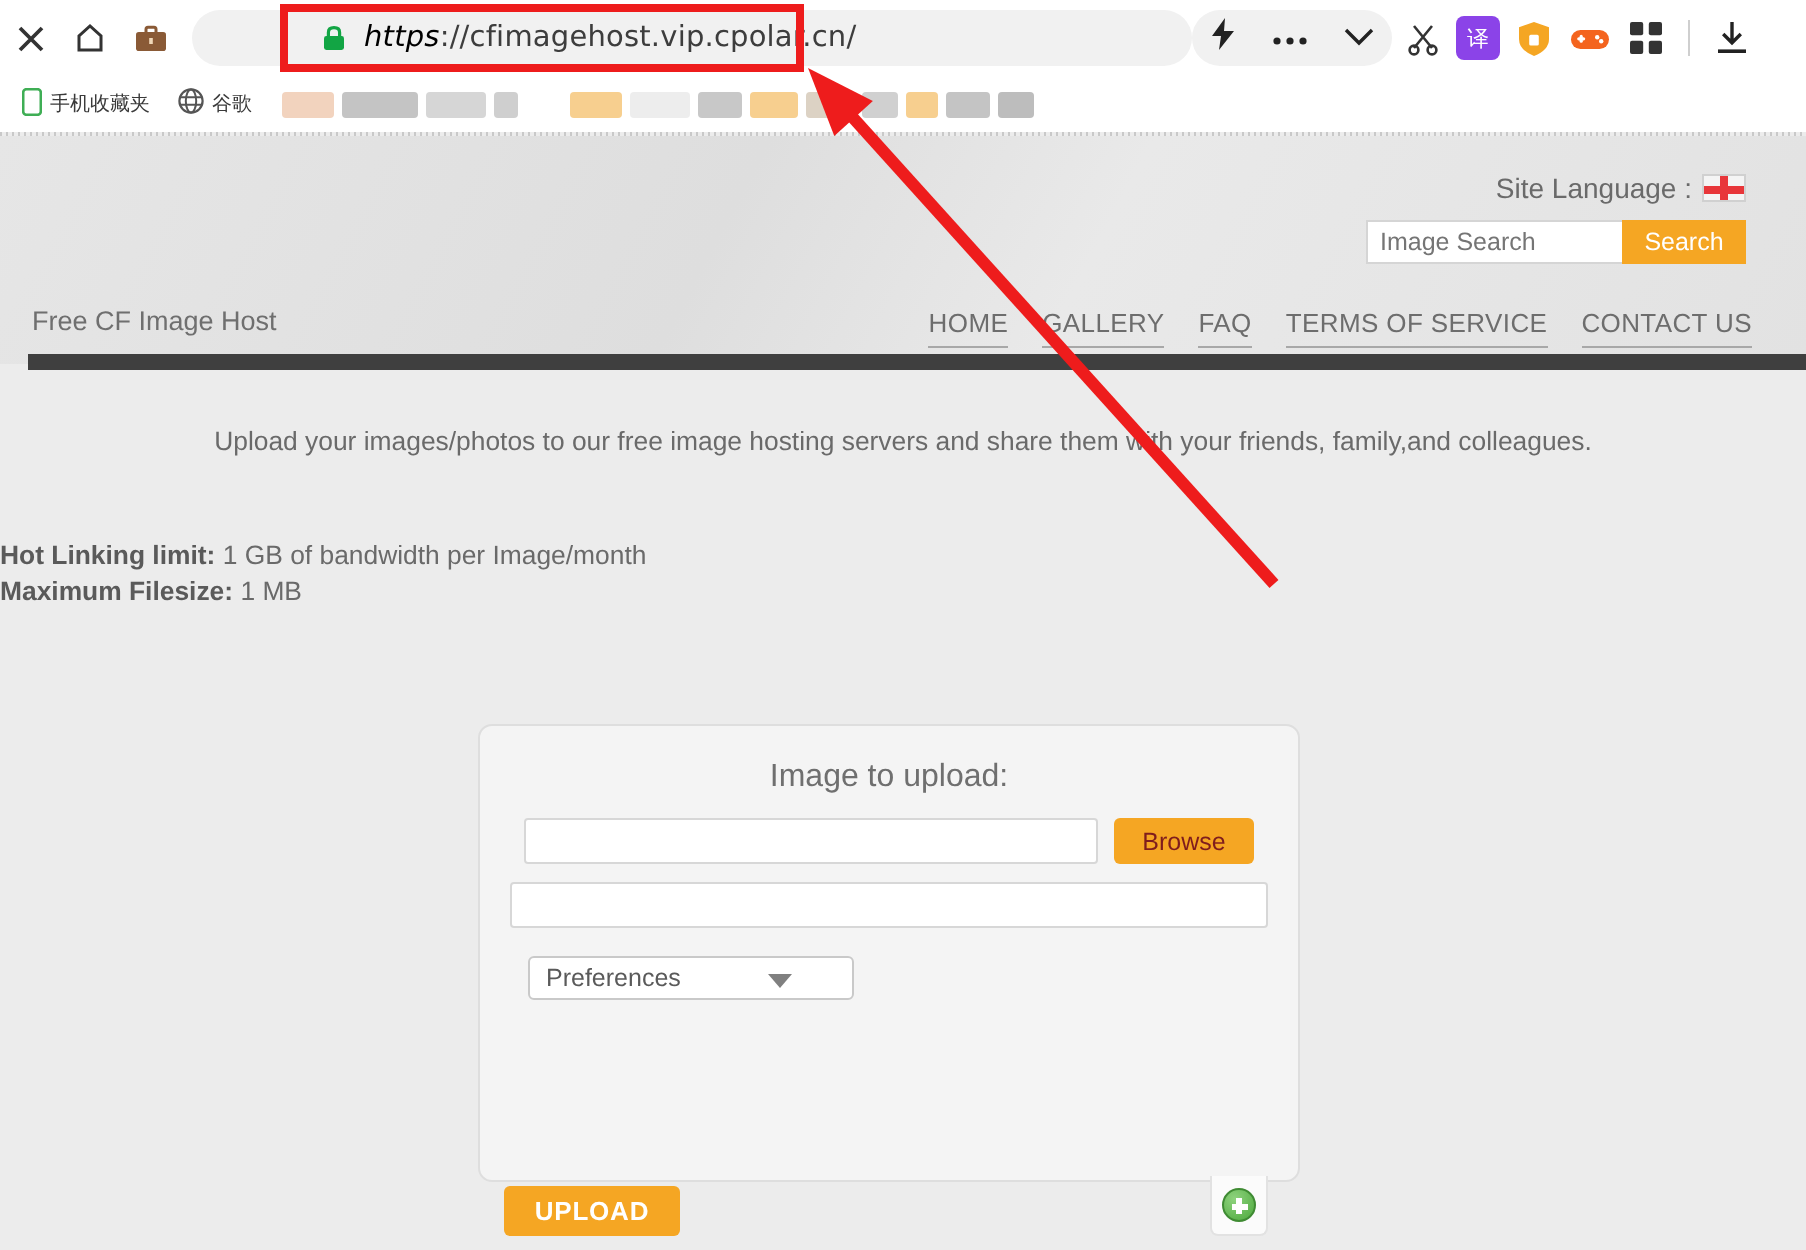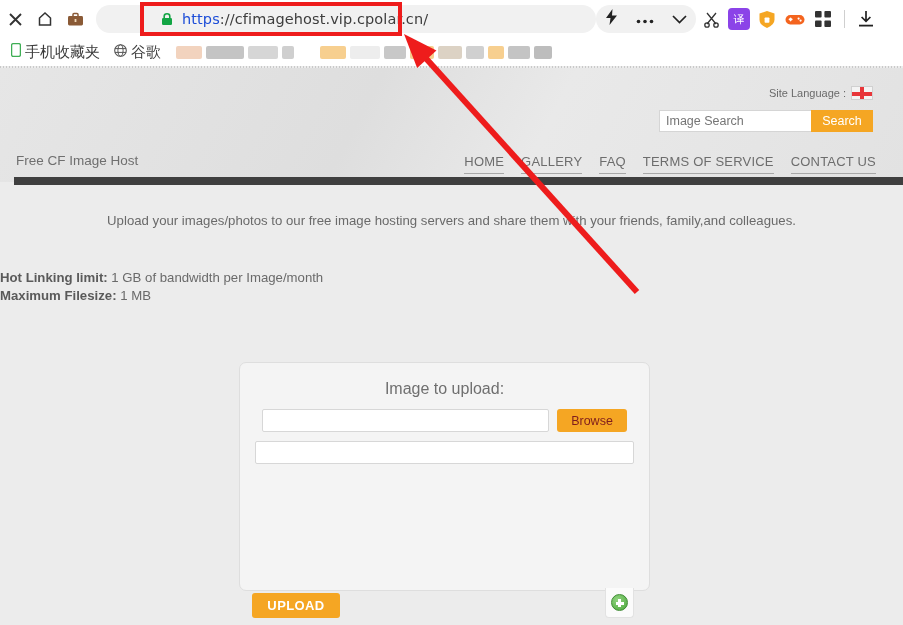--- a/index.html
+++ b/index.html
@@ -27,41 +27,41 @@
   }
   .urlbar-wrap {
     position:absolute; left:96px; top:5px; width:500px; height:28px;
     background:#f1f1f1; border-radius:14px; display:flex; align-items:center;
   }
   .lock-ico { margin-left:10px; width:14px; height:14px; flex:0 0 auto; }
   .url-text {
     margin-left:8px; font-size:14.5px; color:#3d3d3d; letter-spacing:0.1px;
     white-space:nowrap; font-family:"DejaVu Sans", sans-serif;
   }
-  .url-scheme { color:#1d4ed8; }
+  .url-scheme { color:#000000;font-style:italic; }
   .omni-right {
     position:absolute; left:596px; top:5px; width:100px; height:28px;
     background:#f1f1f1; border-radius:14px; display:flex; align-items:center;
     justify-content:space-around;
   }
   .ext-icons {
     position:absolute; left:700px; top:5px; width:203px; height:28px;
     display:flex; align-items:center; gap:6px;
   }
   .sq-ico { width:22px; height:22px; border-radius:4px; display:flex;
             align-items:center; justify-content:center; font-size:11px; }
   .divider-v { width:1px; height:18px; background:#cfcfcf; margin:0 4px; }
 
   
   .bookmarks {
     position:absolute; top:38px; left:0; width:903px; height:28px;
     display:flex; align-items:center; padding-left:6px; gap:4px;
   }
   .bm-item { display:flex; align-items:center; gap:4px; padding:2px 5px;
-             font-size:15px; color:#3a3a3a; white-space:nowrap;
+             font-size:10px; color:#3a3a3a; white-space:nowrap;
              font-family:"DejaVu Sans", sans-serif; }
   .blur-chip { height:13px; border-radius:2px; }
 
   
   .page {
     position:absolute; top:66px; left:0; width:903px; height:559px;
     background:#ececec; overflow:hidden;
   }
   .dotted-top {
     position:absolute; top:0; left:0; width:903px; height:2px;
@@ -73,35 +73,35 @@
   }
   .site-title {
     position:absolute; left:14px; top:22px; font-size:44px; color:#4a4a4a;
     font-weight:400; letter-spacing:-0.5px;
   }
   .site-tagline {
     position:absolute; left:16px; top:85px; font-size:13.5px; color:#6f6f6f;
   }
   .lang-wrap {
     position:absolute; right:30px; top:18px; display:flex; align-items:center;
-    gap:5px; font-size:11px; color:#6a6a6a;
+    gap:5px; font-size:14px; color:#6a6a6a;
   }
   .flag {
     width:22px; height:14px; background:#f4f4f4; position:relative;
     border:1px solid #d0d0d0;
   }
   .flag::before { content:""; position:absolute; left:0; top:5px; width:100%;
                   height:4px; background:#e8363a; }
   .flag::after { content:""; position:absolute; top:0; left:8px; width:4px;
                  height:100%; background:#e8363a; }
   .search-wrap {
     position:absolute; right:30px; top:42px; display:flex; height:22px;
   }
   .search-input {
-    width:152px; height:22px; border:1px solid #d5d5d5; border-right:none;
+    width:128px; height:22px; border:1px solid #d5d5d5; border-right:none;
     font-size:12.5px; color:#4a4a4a; padding:0 6px; outline:none;
     font-family:"Liberation Sans", sans-serif; background:#fff;
   }
   .search-btn {
     width:62px; height:22px; background:#f5a623; color:#fff; border:none;
     font-size:12.5px; cursor:pointer; font-family:"Liberation Sans", sans-serif;
   }
   .nav {
     position:absolute; right:27px; top:86px; display:flex; align-items:flex-end;
     gap:17px;
@@ -373,20 +373,24 @@
   </div>
 
 
   <div class="card">
     <div class="card-label">Image to upload:</div>
     <div class="file-row">
       <input class="file-input" value="" style="">
       <button class="browse-btn">Browse</button>
     </div>
     <input class="desc-input" value="" style="">
+    <div class="pref-select">
+      <span>Preferences</span>
+      <span class="caret"></span>
+    </div>
   </div>
 
   <button class="upload-btn">UPLOAD</button>
 
   <div class="plus-tab">
     <span class="plus-circle"></span>
   </div>
 
 </div>
 

